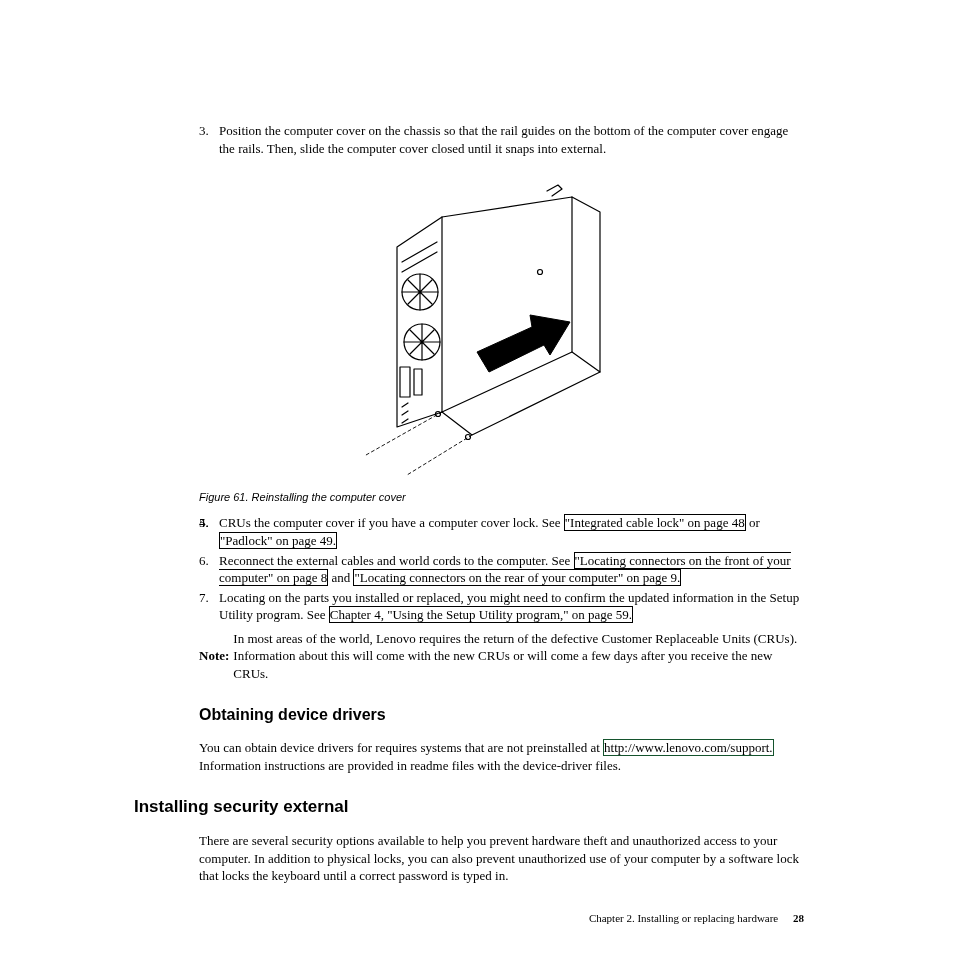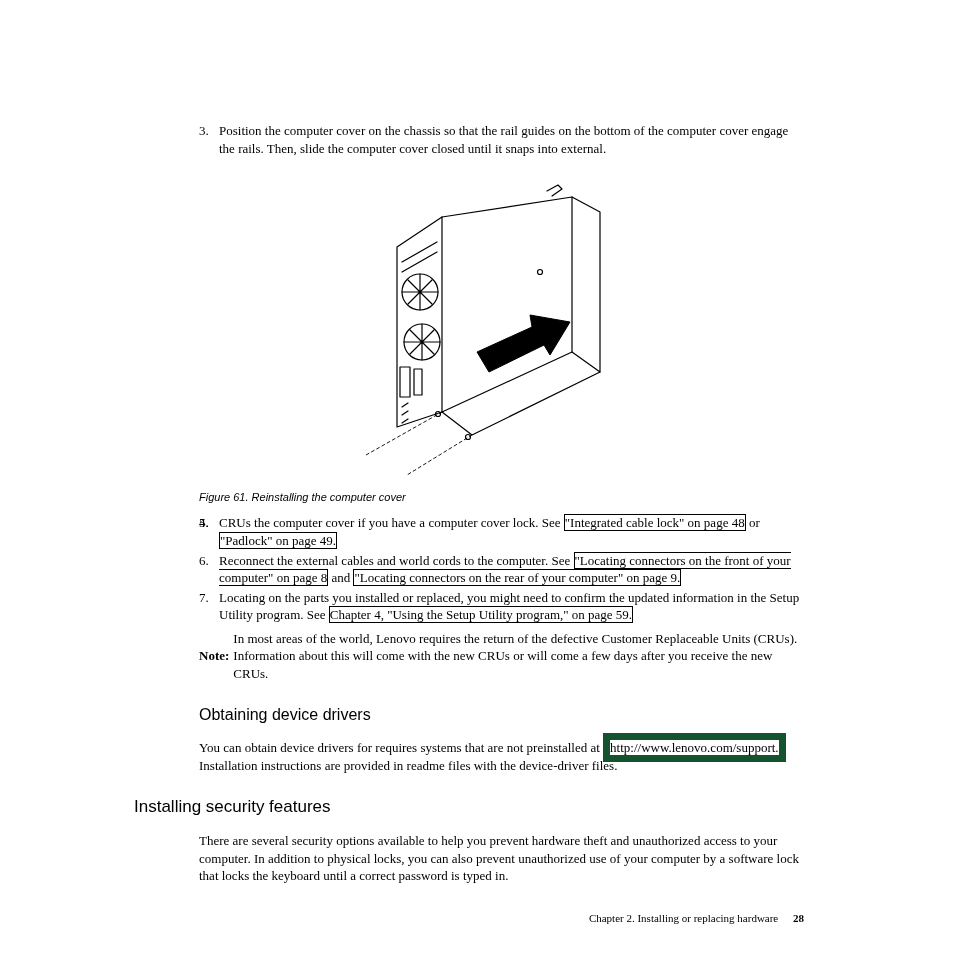--- a/index.html
+++ b/index.html
@@ -65,21 +65,21 @@
   .note-label {
     font-weight: bold;
     flex: 0 0 auto;
     padding-right: 4px;
   }
   .note-text {
     flex: 1 1 auto;
   }
   h2.section {
     font-family: Arial, Helvetica, sans-serif;
-    font-weight: normal;
+    font-weight: bold;
     font-size: 16px;
     margin: 22px 0 6px 0;
   }
   h2.section.minor {
     margin-left: 0;
   }
   h2.section.major {
     margin-left: -65px;
     font-size: 17px;
   }
@@ -87,21 +87,21 @@
     position: absolute;
     bottom: 28px;
     right: 150px;
     font-size: 11px;
   }
   .footer .chap {
     margin-right: 12px;
     margin-left: 32px;
   }
   .plain-link {
-    border: 7px solid #14532d;
+    border: 1px solid #14532d;
     padding: 0 0px;
   }
 </style>
 </head>
 <body>
 
 <div class="page">
 
   <div class="content">
 
@@ -161,24 +161,24 @@
         <li><span class="num">7.</span><span>Locating on the parts you installed or replaced, you might need to confirm the updated information in the Setup Utility program. See </span><span class="link">Chapter 4, "Using the Setup Utility program," on page 59.</span></li>
       </ol>
 
     <div class="note-row">
       <div class="note-label">Note:</div>
       <div class="note-text">In most areas of the world, Lenovo requires the return of the defective Customer Replaceable Units (CRUs). Information about this will come with the new CRUs or will come a few days after you receive the new CRUs.</div>
     </div>
 
     <h2 class="section minor">Obtaining device drivers</h2>
     <p>
-      <span>You can obtain device drivers for requires systems that are not preinstalled at </span><span class="plain-link">http://www.lenovo.com/support.</span><span> Installation instructions are provided in readme files with the device-driver files.</span>
+      <span>You can obtain device drivers for requires systems that are not preinstalled at </span><span class="plain-link">http://www.lenovo.com/support.</span><span> Information instructions are provided in readme files with the device-driver files.</span>
     </p>
 
-    <h2 class="section major">Installing security features</h2>
+    <h2 class="section major">Installing security external</h2>
     <p>There are several security options available to help you prevent hardware theft and unauthorized access to your computer. In addition to physical locks, you can also prevent unauthorized use of your computer by a software lock that locks the keyboard until a correct password is typed in.</p>
 
   </div>
 
   <div class="footer">
     <span class="chap">Chapter 2. Installing or replacing hardware</span>
     <b>28</b>
   </div>
 
 </div>

